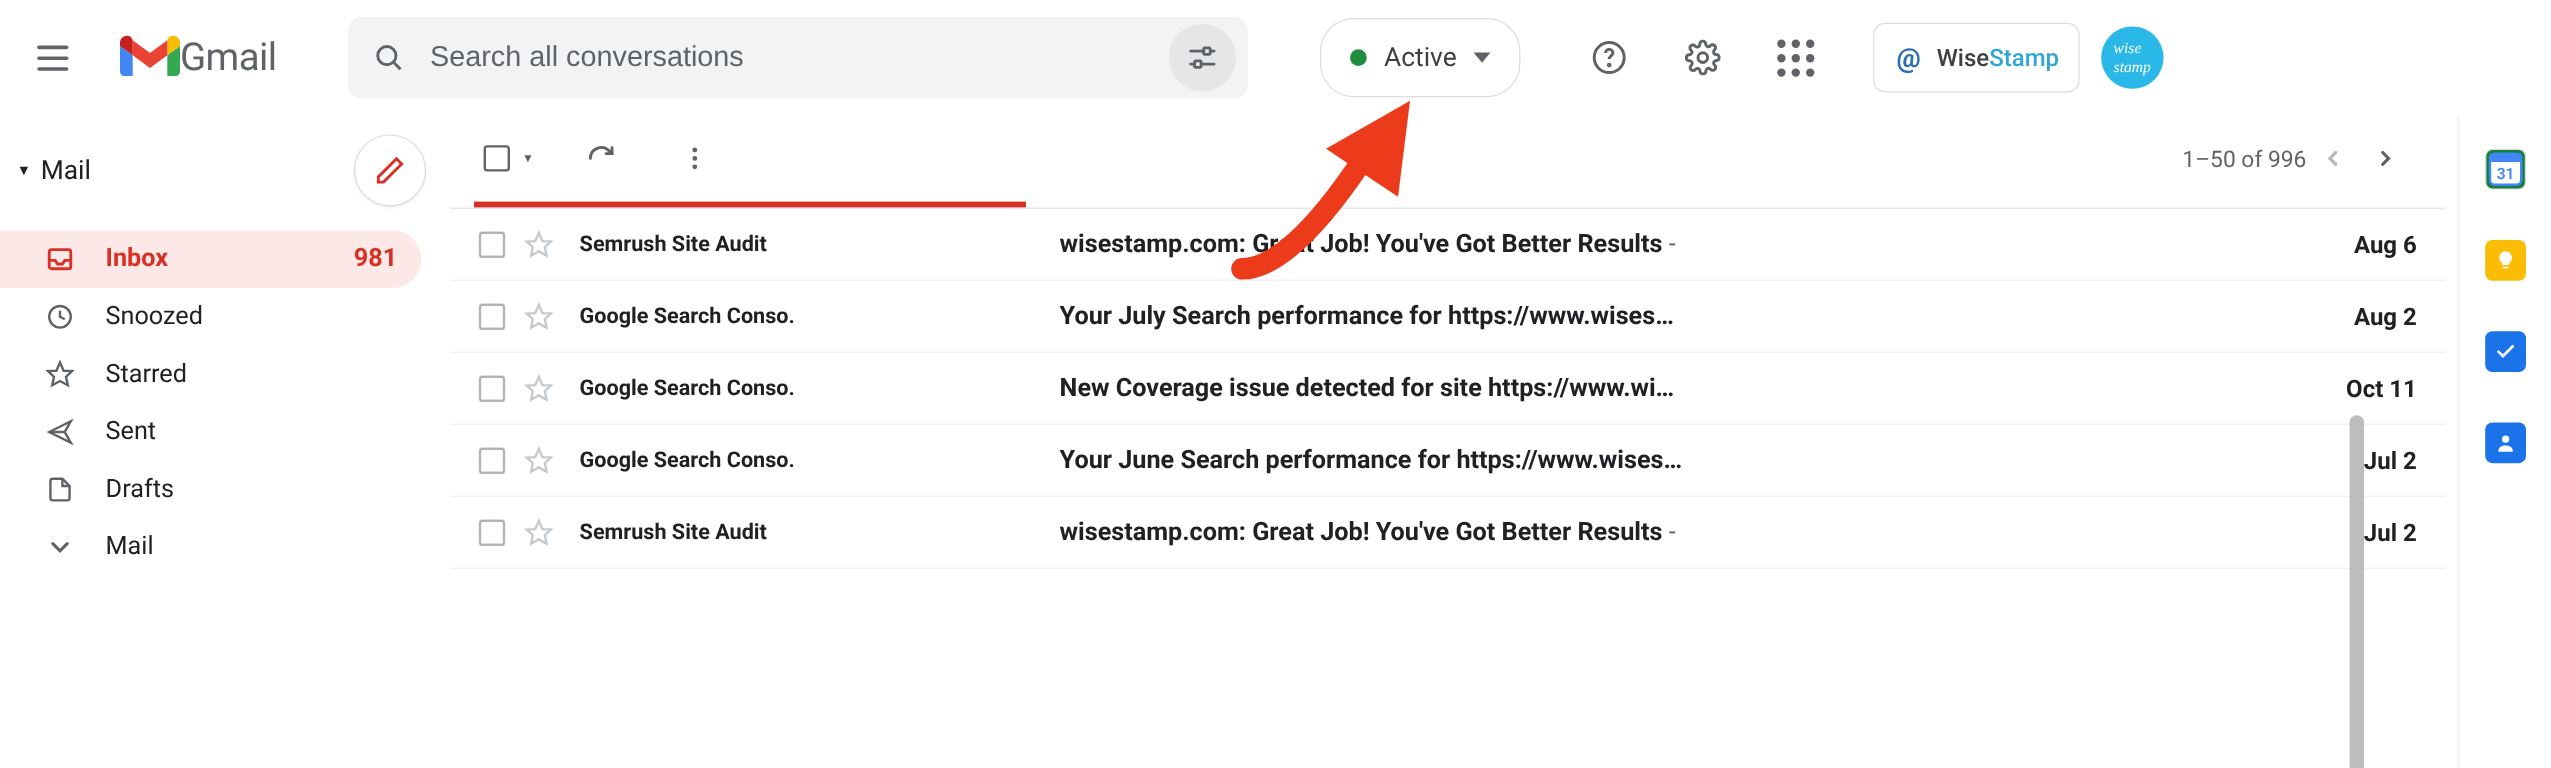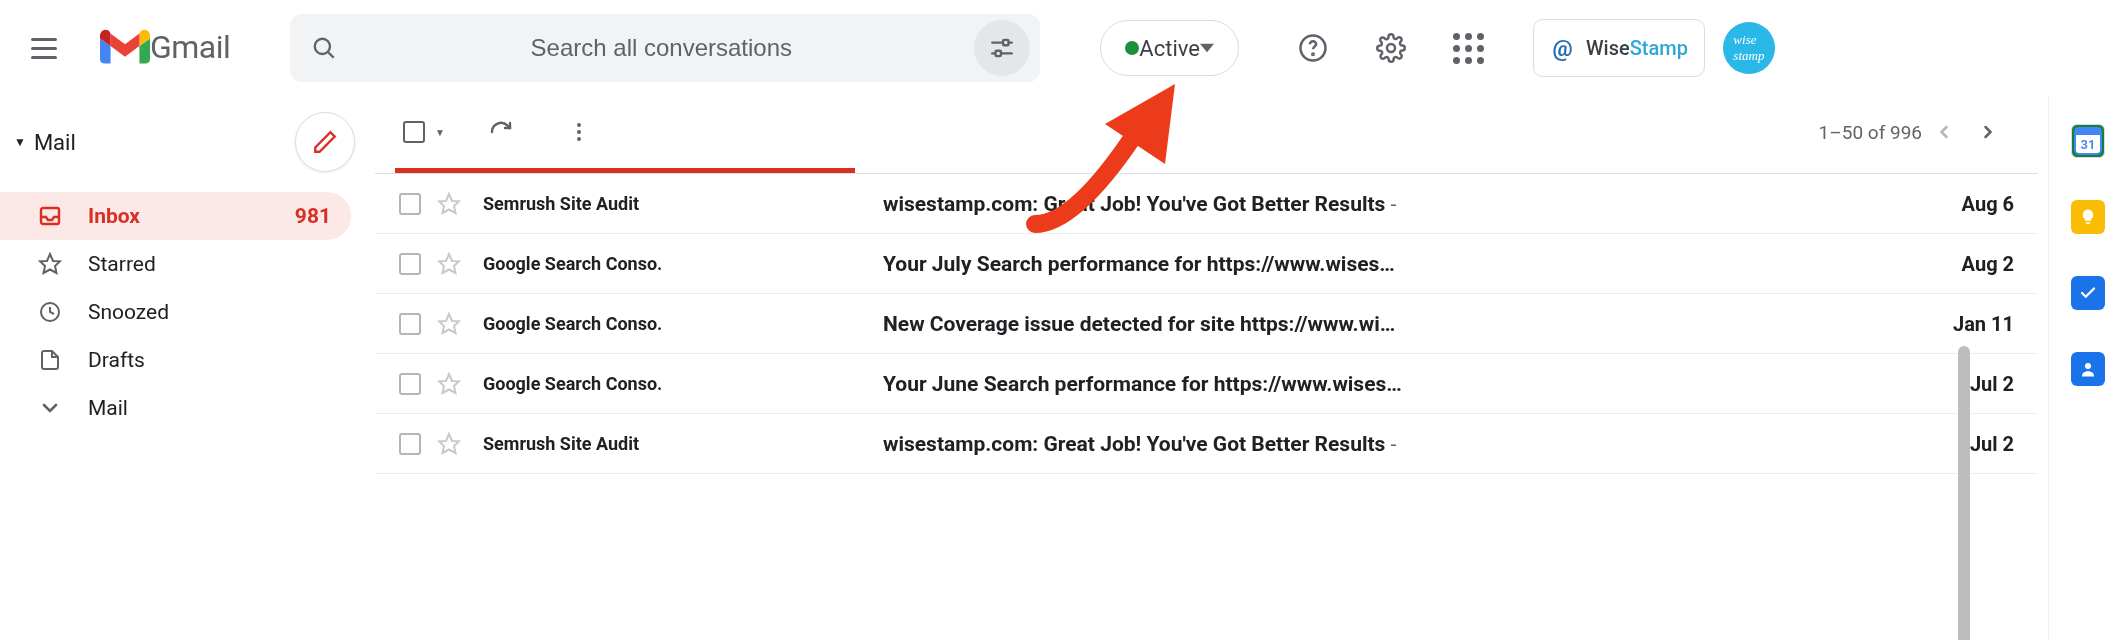--- a/index.html
+++ b/index.html
@@ -6,24 +6,24 @@
   html, body { width: 2126px; height: 640px; font-family: 'Google Sans', Roboto, Arial, sans-serif; background: #fff; color: #202124; overflow: hidden; }
   
   .header { display: flex; align-items: center; height: 96px; padding: 0 20px; }
   .hamburger { display: flex; flex-direction: column; justify-content: center; gap: 6px; width: 48px; height: 48px; border-radius: 50%; align-items: center; cursor: pointer; margin-right: 10px; }
   .hamburger span { display: block; width: 26px; height: 3px; background: #5f6368; border-radius: 2px; }
   .logo { display: flex; align-items: flex-start; gap: 0; margin-right: 60px; margin-left: 22px; }
   .gmail-m svg { width: 50px; height: 40px; display: block; }
   .gmail-text { font-size: 32px; color: #5f6368; letter-spacing: -0.5px; }
   .search-box { display: flex; align-items: center; background: #f1f3f4; border-radius: 12px; height: 68px; width: 750px; padding: 0 10px; }
   .search-icon-btn { width: 48px; height: 48px; border-radius: 50%; display: flex; align-items: center; justify-content: center; cursor: pointer; }
-  .search-input { flex: 1; border: none; background: transparent; font-size: 24px; color: #5f6368; outline: none; padding: 0 10px; text-align: center; }
+  .search-input { flex: 1; border: none; background: transparent; font-size: 24px; color: #5f6368; outline: none; padding: 0 10px; }
   .search-input::placeholder { color: #5f6368; }
   .tune-btn { width: 56px; height: 56px; border-radius: 50%; background: #e4e6e8; display: flex; align-items: center; justify-content: center; cursor: pointer; }
-  .status-pill { margin-left: 60px; height: 56px; border: 1px solid #dadce0; border-radius: 28px; display: flex; align-items: center; padding: 0 24px; cursor: pointer; }
+  .status-pill { margin-left: 60px; height: 66px; border: 1px solid #dadce0; border-radius: 28px; display: flex; align-items: center; padding: 0 24px; gap: 14px; cursor: pointer; }
   .status-dot { width: 14px; height: 14px; border-radius: 50%; background: #1e8e3e; }
   .status-text { font-size: 22px; color: #3c4043; }
   .header-icons { margin-left: 50px; display: flex; align-items: center; gap: 30px; }
   .hdr-icon { width: 48px; height: 48px; border-radius: 50%; display: flex; align-items: center; justify-content: center; cursor: pointer; }
   .apps-grid { display: grid; grid-template-columns: repeat(3, 7px); grid-template-rows: repeat(3, 7px); gap: 5px; }
   .apps-grid span { width: 7px; height: 7px; background: #5f6368; border-radius: 50%; }
   .brand-box { margin-left: 40px; border: 1px solid #dadce0; border-radius: 10px; padding: 8px 16px; display: flex; align-items: center; font-size: 20px; height: 58px; }
   .brand-wise { color: #3c4043; font-weight: 500; }
   .brand-stamp { color: #30a5d8; font-weight: 500; }
   .avatar { width: 52px; height: 52px; border-radius: 50%; background: #29b8e8; margin-left: 18px; display:flex; align-items:center; justify-content:center; color:#fff; font-style:italic; font-size:13px; font-family: cursive; }
@@ -172,33 +172,42 @@
               <rect x="3" y="4" width="18" height="16" rx="2"></rect>
               <path d="M3 13h5l2 3h4l2-3h5"></path>
             </svg>
           </span>
           <span class="lbl">Inbox</span>
           <span class="count">981</span>
         </div>
         <div class="nav-item">
           <span class="icon-slot">
             <svg width="24" height="24" viewBox="0 0 24 24" fill="none" stroke="#5f6368" stroke-width="2">
-              <polygon points="12 2 15 9 22 9.3 17 14 18.5 21 12 17.5 5.5 21 7 14 2 9.3 9 9"></polygon>
-            </svg>
-          </span>
-          <span class="lbl">Starred</span>
-        </div>
-        <div class="nav-item">
-          <span class="icon-slot">
-            <svg width="24" height="24" viewBox="0 0 24 24" fill="none" stroke="#5f6368" stroke-width="2">
               <circle cx="12" cy="12" r="9"></circle>
               <polyline points="12 7 12 12 16 14"></polyline>
             </svg>
           </span>
           <span class="lbl">Snoozed</span>
+        </div>
+        <div class="nav-item">
+          <span class="icon-slot">
+            <svg width="24" height="24" viewBox="0 0 24 24" fill="none" stroke="#5f6368" stroke-width="2">
+              <polygon points="12 2 15 9 22 9.3 17 14 18.5 21 12 17.5 5.5 21 7 14 2 9.3 9 9"></polygon>
+            </svg>
+          </span>
+          <span class="lbl">Starred</span>
+        </div>
+        <div class="nav-item">
+          <span class="icon-slot">
+            <svg width="24" height="24" viewBox="0 0 24 24" fill="none" stroke="#5f6368" stroke-width="2">
+              <path d="M3 12l18-9-5 9 5 9-18-9z"></path>
+              <line x1="3" y1="12" x2="16" y2="12"></line>
+            </svg>
+          </span>
+          <span class="lbl">Sent</span>
         </div>
         <div class="nav-item">
           <span class="icon-slot">
             <svg width="24" height="24" viewBox="0 0 24 24" fill="none" stroke="#5f6368" stroke-width="2">
               <path d="M14 3H6a2 2 0 00-2 2v14a2 2 0 002 2h12a2 2 0 002-2V9z"></path>
               <polyline points="14 3 14 9 20 9"></polyline>
             </svg>
           </span>
           <span class="lbl">Drafts</span>
         </div>
@@ -273,21 +282,21 @@
         </div>
         <div class="mail-row bold">
           <span class="chk-box"></span>
           <span class="star">
             <svg width="24" height="24" viewBox="0 0 24 24" fill="none" stroke="#c7cacd" stroke-width="2">
               <polygon points="12 2 15 9 22 9.3 17 14 18.5 21 12 17.5 5.5 21 7 14 2 9.3 9 9"></polygon>
             </svg>
           </span>
           <span class="sender">Google Search Conso.</span>
           <span class="subject">New Coverage issue detected for site https://www.wi…<span class="trail"></span></span>
-          <span class="date">Jan 11</span>
+          <span class="date">Oct 11</span>
         </div>
         <div class="mail-row bold">
           <span class="chk-box"></span>
           <span class="star">
             <svg width="24" height="24" viewBox="0 0 24 24" fill="none" stroke="#c7cacd" stroke-width="2">
               <polygon points="12 2 15 9 22 9.3 17 14 18.5 21 12 17.5 5.5 21 7 14 2 9.3 9 9"></polygon>
             </svg>
           </span>
           <span class="sender">Google Search Conso.</span>
           <span class="subject">Your June Search performance for https://www.wises…<span class="trail"></span></span>

